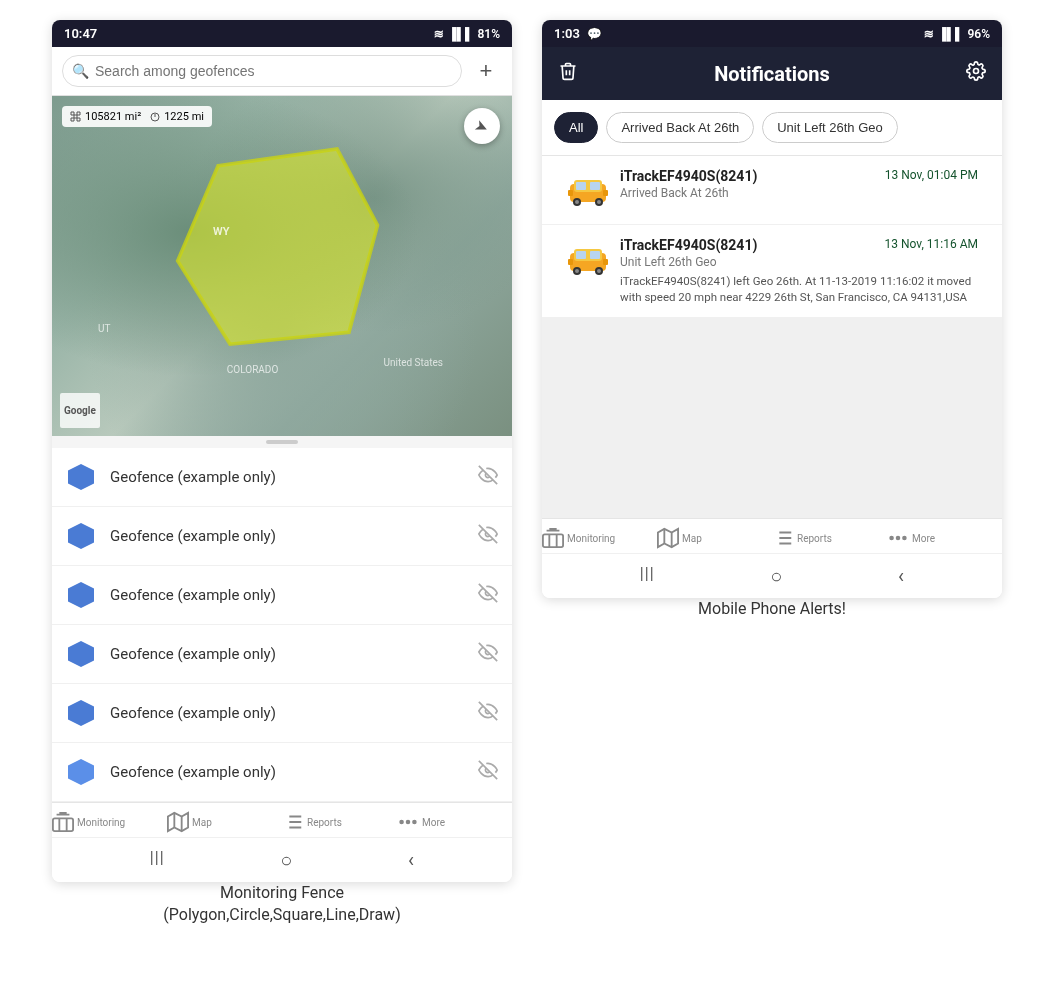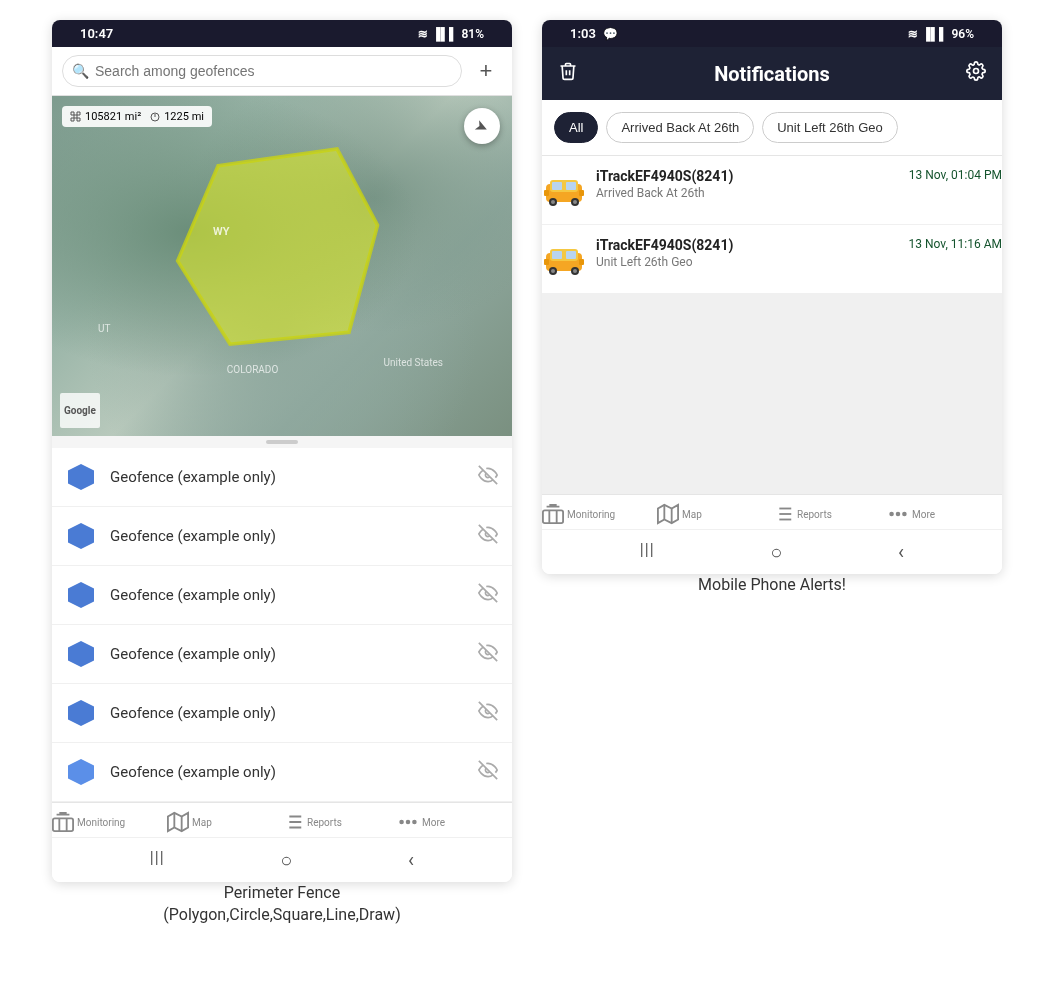--- a/index.html
+++ b/index.html
@@ -27,21 +27,21 @@
       overflow: hidden;
       box-shadow: 0 2px 12px rgba(0,0,0,0.15);
     }
     
     .status-bar {
       background: #1a1a2e;
       color: #fff;
       display: flex;
       justify-content: space-between;
       align-items: center;
-      padding: 6px 28px;
+      padding: 6px 12px;
       font-size: 13px;
       font-weight: 600;
     }
     .status-icons {
       display: flex;
       align-items: center;
       gap: 4px;
       font-size: 12px;
     }
     
@@ -289,21 +289,21 @@
     .filter-tab.active {
       background: #1e2235;
       color: #fff;
       border-color: #1e2235;
     }
     .notif-list {
       background: #fff;
     }
     .notif-item {
       display: flex;
-      padding: 12px 0;
+      padding: 12px 24px;
       border-bottom: 1px solid #f0f0f0;
       gap: 10px;
     }
     .car-icon {
       width: 44px;
       height: 44px;
       flex-shrink: 0;
       display: flex;
       align-items: center;
       justify-content: center;
@@ -520,21 +520,21 @@
       </div>
 
       <div class="android-nav">
         <span class="android-btn" style="font-size:16px;letter-spacing:1px;">|||</span>
         <span class="android-btn" style="font-size:20px;">○</span>
         <span class="android-btn" style="font-size:20px;">‹</span>
       </div>
     </div>
 
     <div class="caption">
-      <span>Perimeter Fence</span><br>
+      <span>Monitoring Fence</span><br>
       <span>(Polygon,Circle,Square,Line,Draw)</span>
     </div>
   </div>
 
   <div style="display:flex;flex-direction:column;align-items:center;">
     <div class="phone-screen">
 
       <div class="status-bar">
         <div style="display:flex;align-items:center;gap:8px;">
           <span>1:03</span>
@@ -610,20 +610,21 @@
               <rect x="2" y="22" width="5" height="6" rx="1" fill="#e8960a"></rect>
               <rect x="37" y="22" width="5" height="6" rx="1" fill="#e8960a"></rect>
             </svg>
           </div>
           <div class="notif-content">
             <div class="notif-top">
               <span class="notif-device">iTrackEF4940S(8241)</span>
               <span class="notif-time">13 Nov, 11:16 AM</span>
             </div>
             <div class="notif-event">Unit Left 26th Geo</div>
+            <div class="notif-body">iTrackEF4940S(8241) left Geo 26th.   At 11-13-2019 11:16:02 it moved with speed 20 mph near 4229 26th St, San Francisco, CA 94131,USA</div>
           </div>
         </div>
       </div>
 
       <div class="gray-area"></div>
 
       <div class="bottom-nav">
         <div class="nav-item">
           <svg width="22" height="22" viewBox="0 0 24 24" fill="none" stroke="#888" stroke-width="2">
               <rect x="1" y="8" width="22" height="14" rx="2"></rect>

